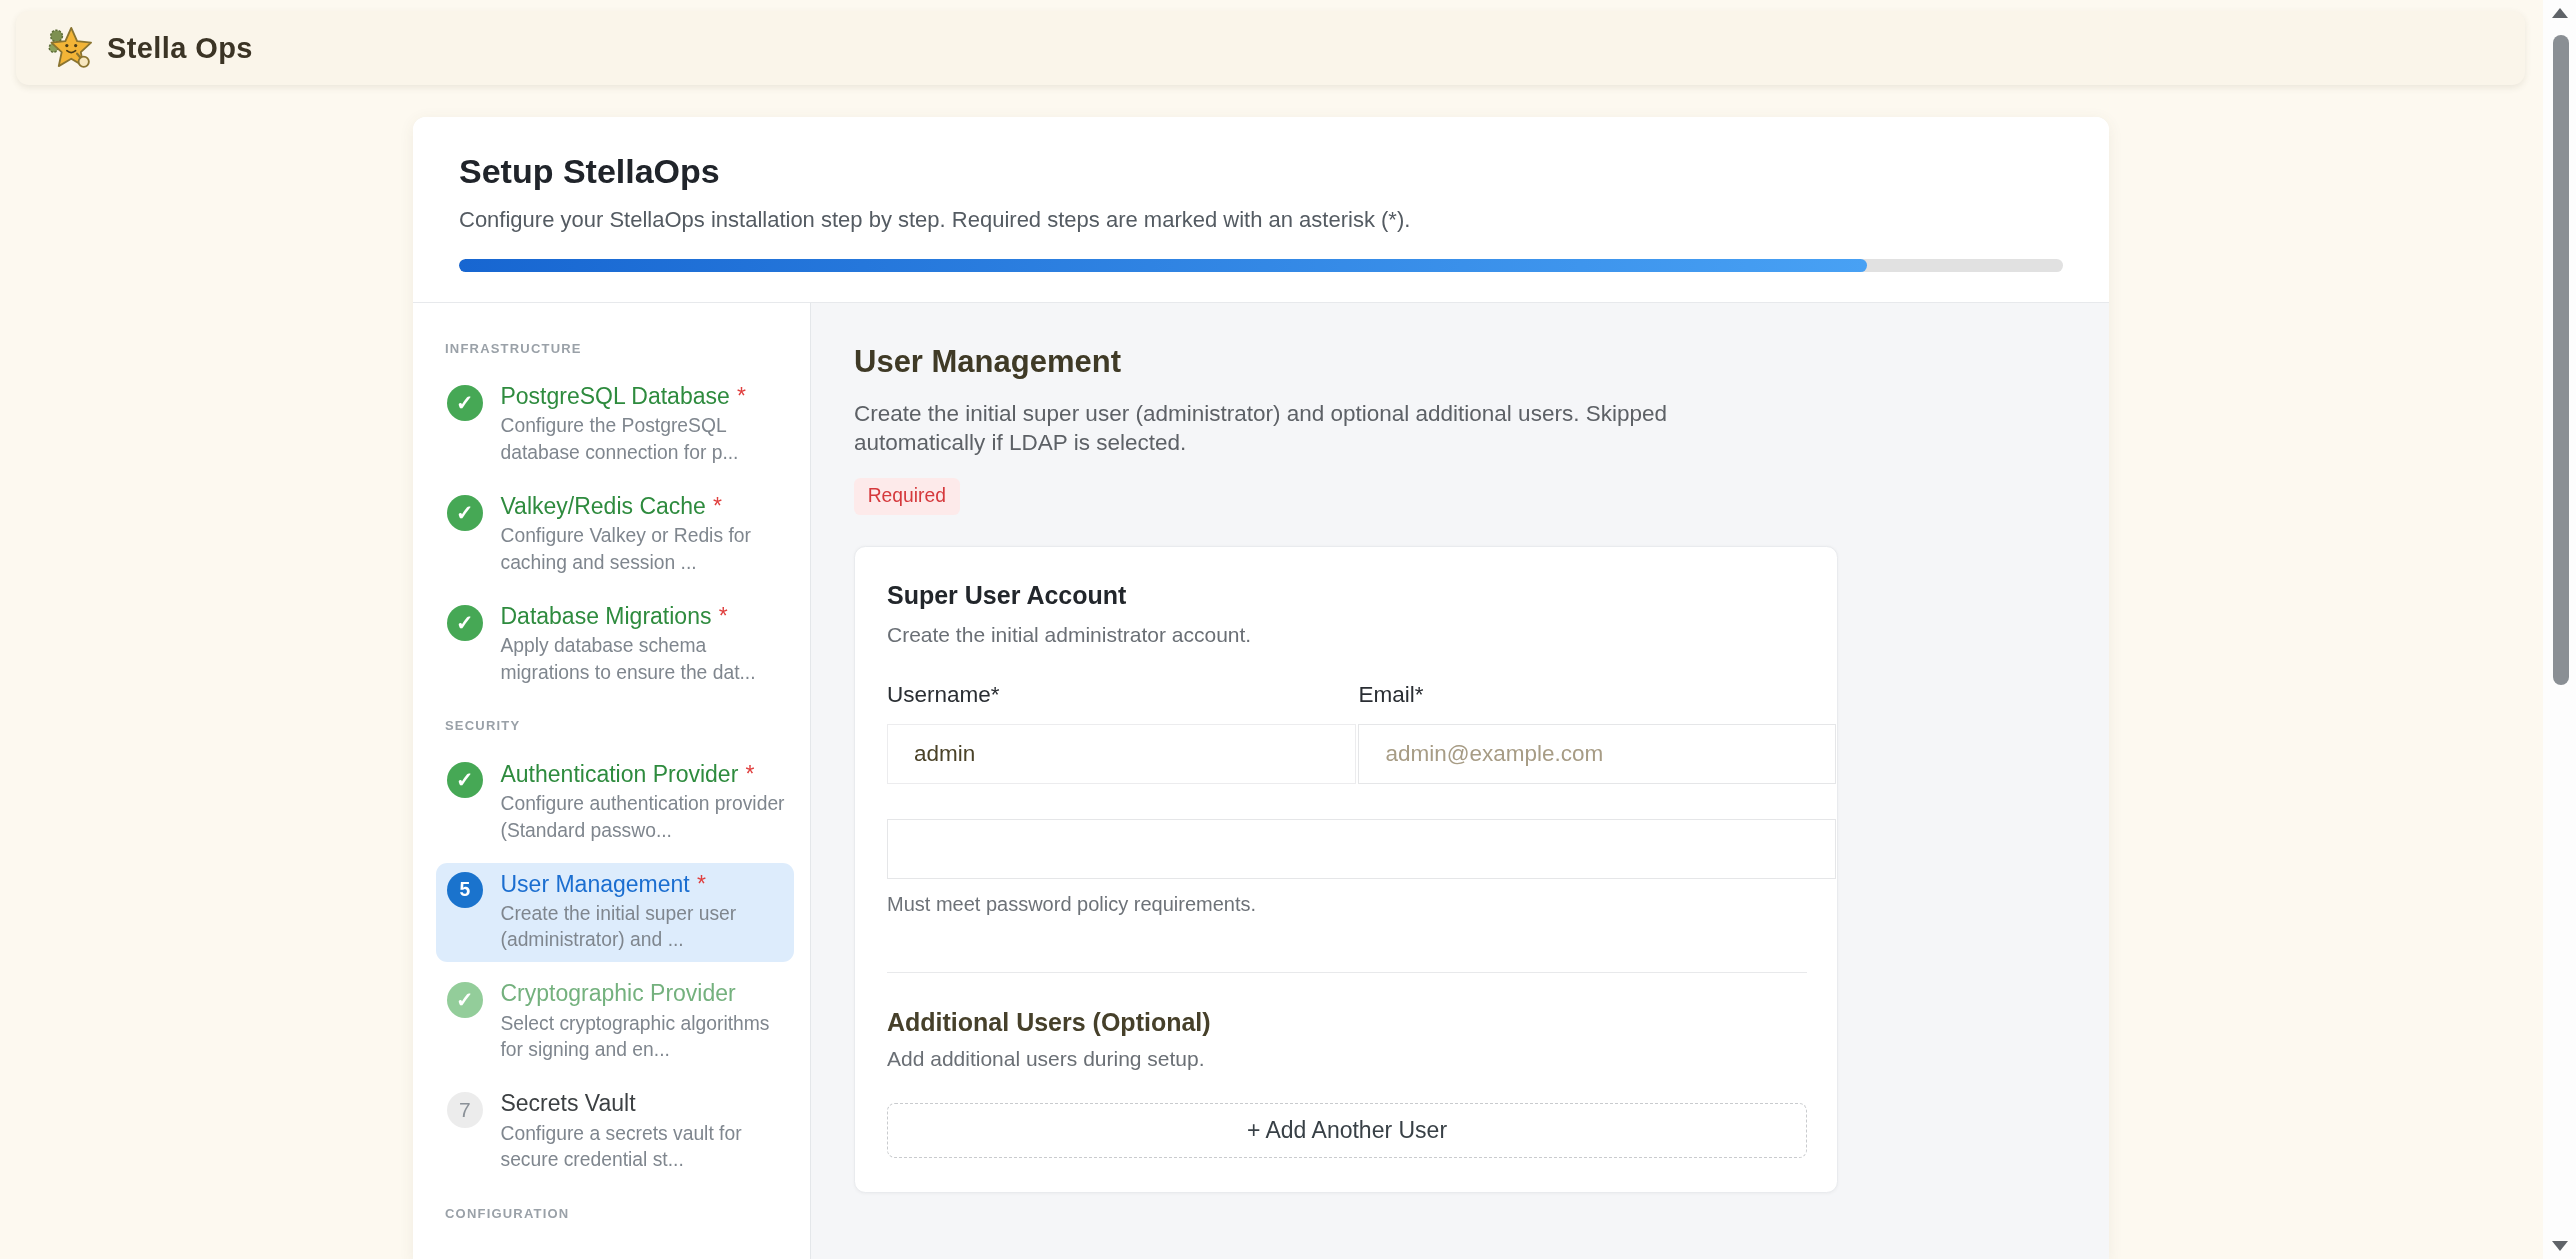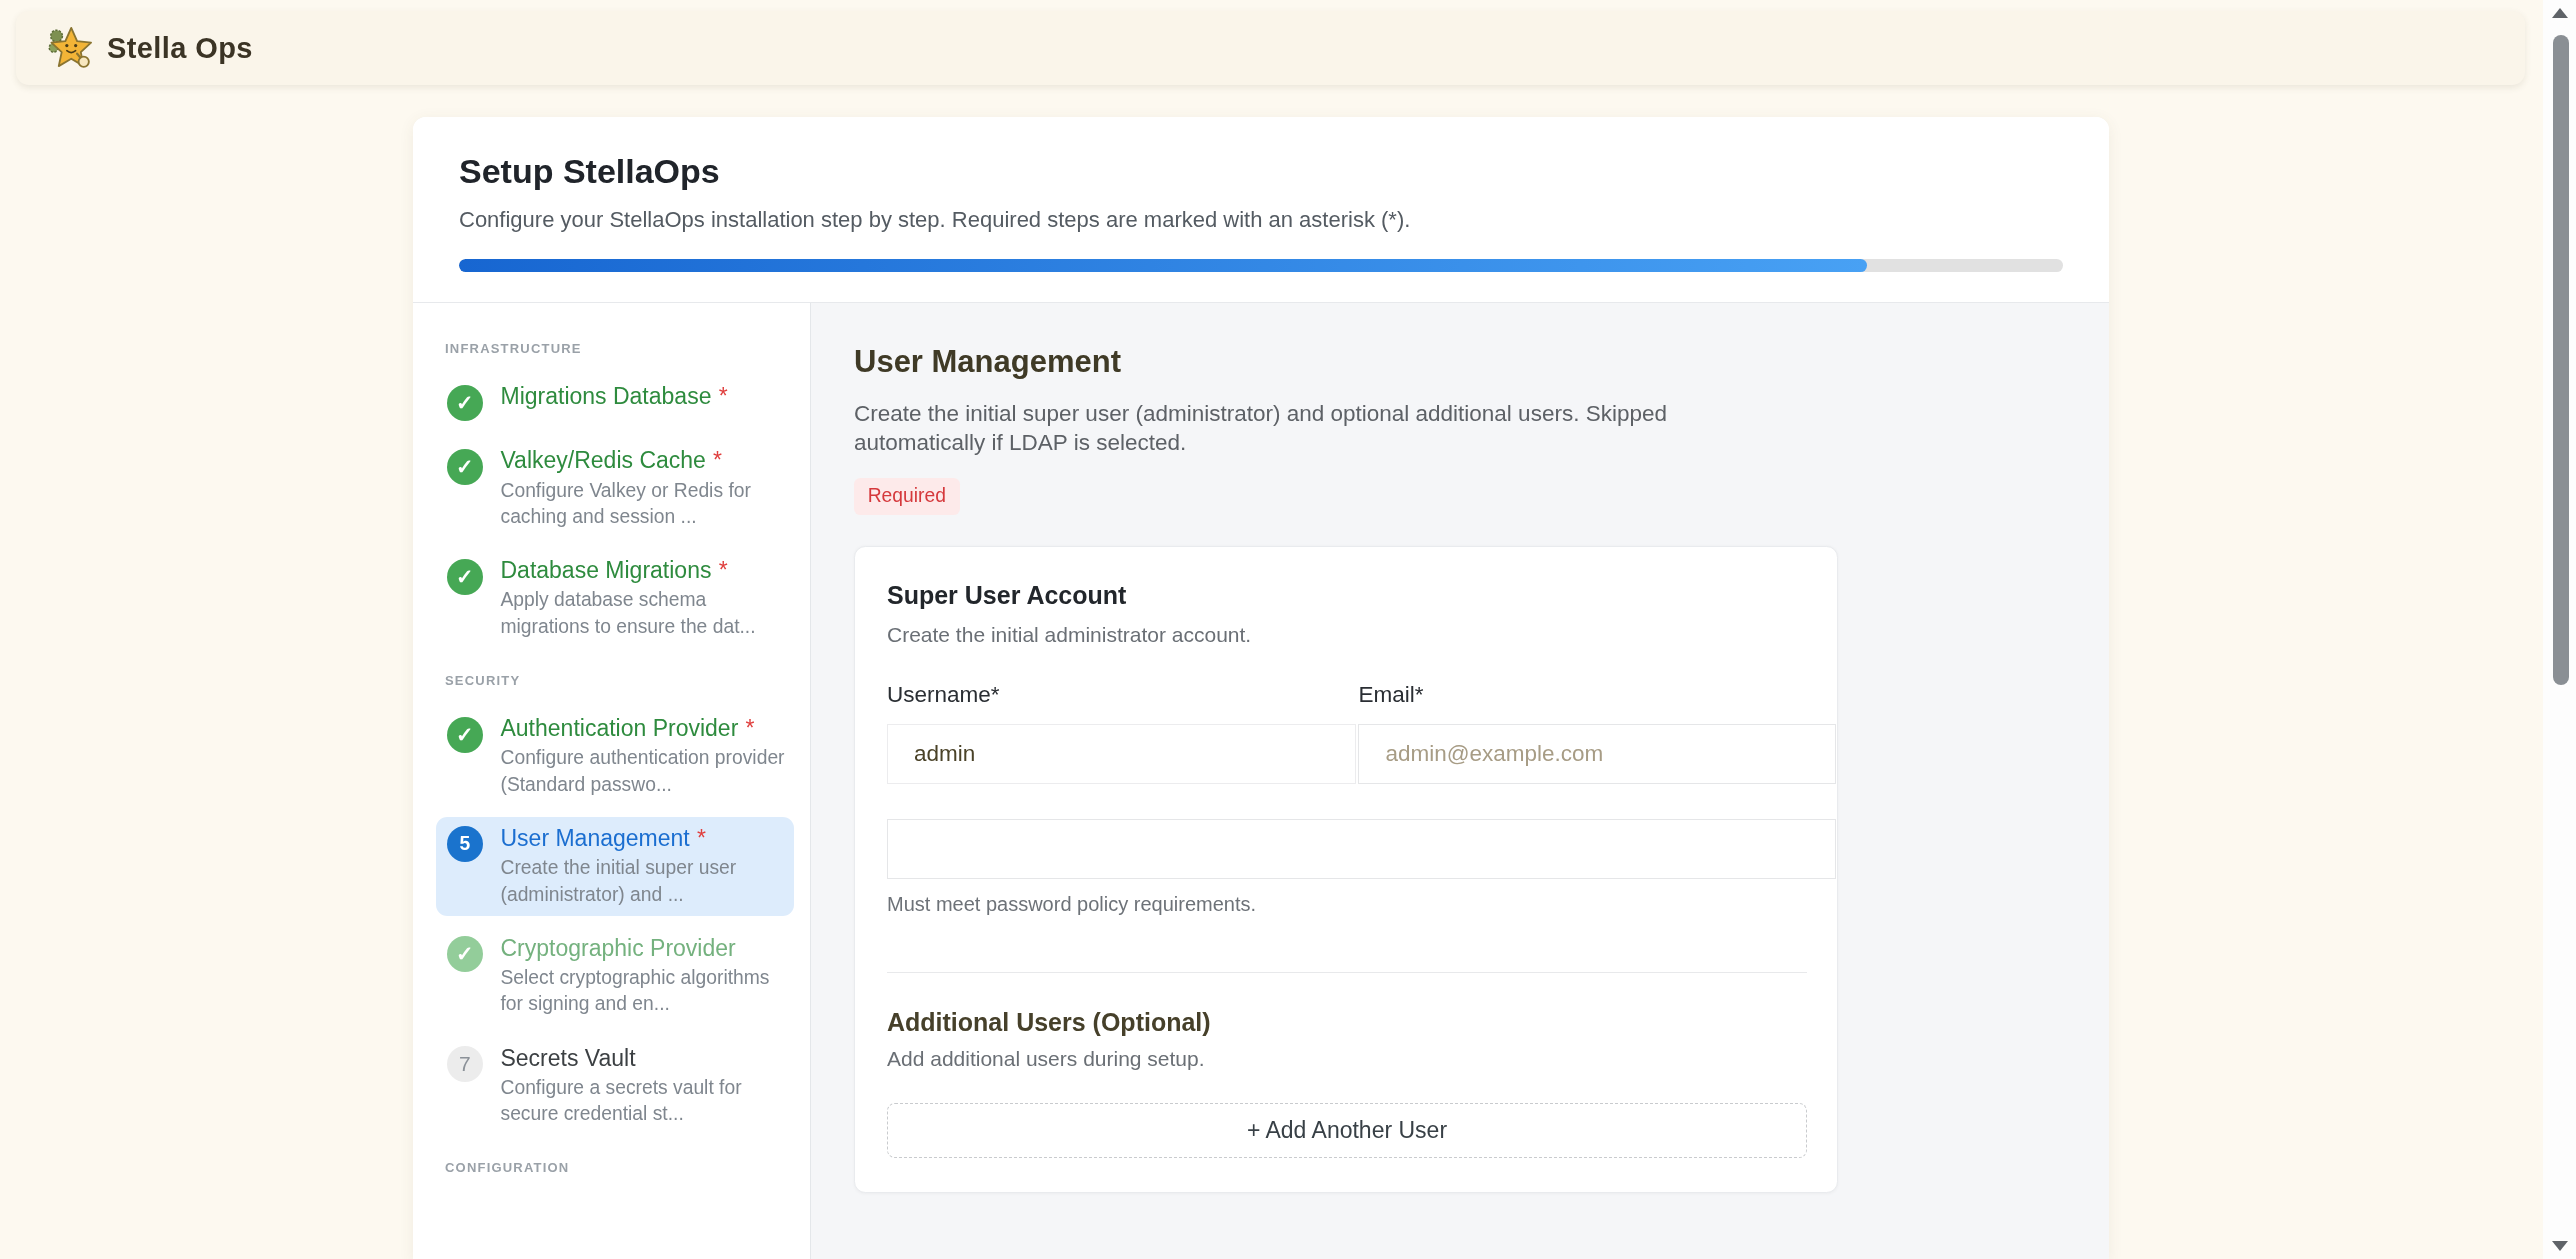--- a/index.html
+++ b/index.html
@@ -120,21 +120,22 @@
 
     <div class="sidebar">
 
       <div class="section-label first">INFRASTRUCTURE</div>
 
       <div class="side-item done">
         <div class="badge-circle">
             <span>✓</span>
           </div>
         <div>
-          <div class="side-title"><span>Migrations Database</span><span class="ast">*</span></div>
+          <div class="side-title"><span>PostgreSQL Database</span><span class="ast">*</span></div>
+          <div class="side-desc">Configure the PostgreSQL database connection for p...</div>
         </div>
       </div>
 
       <div class="side-item done">
         <div class="badge-circle">
             <span>✓</span>
           </div>
         <div>
           <div class="side-title"><span>Valkey/Redis Cache</span><span class="ast">*</span></div>
           <div class="side-desc">Configure Valkey or Redis for caching and session ...</div>

